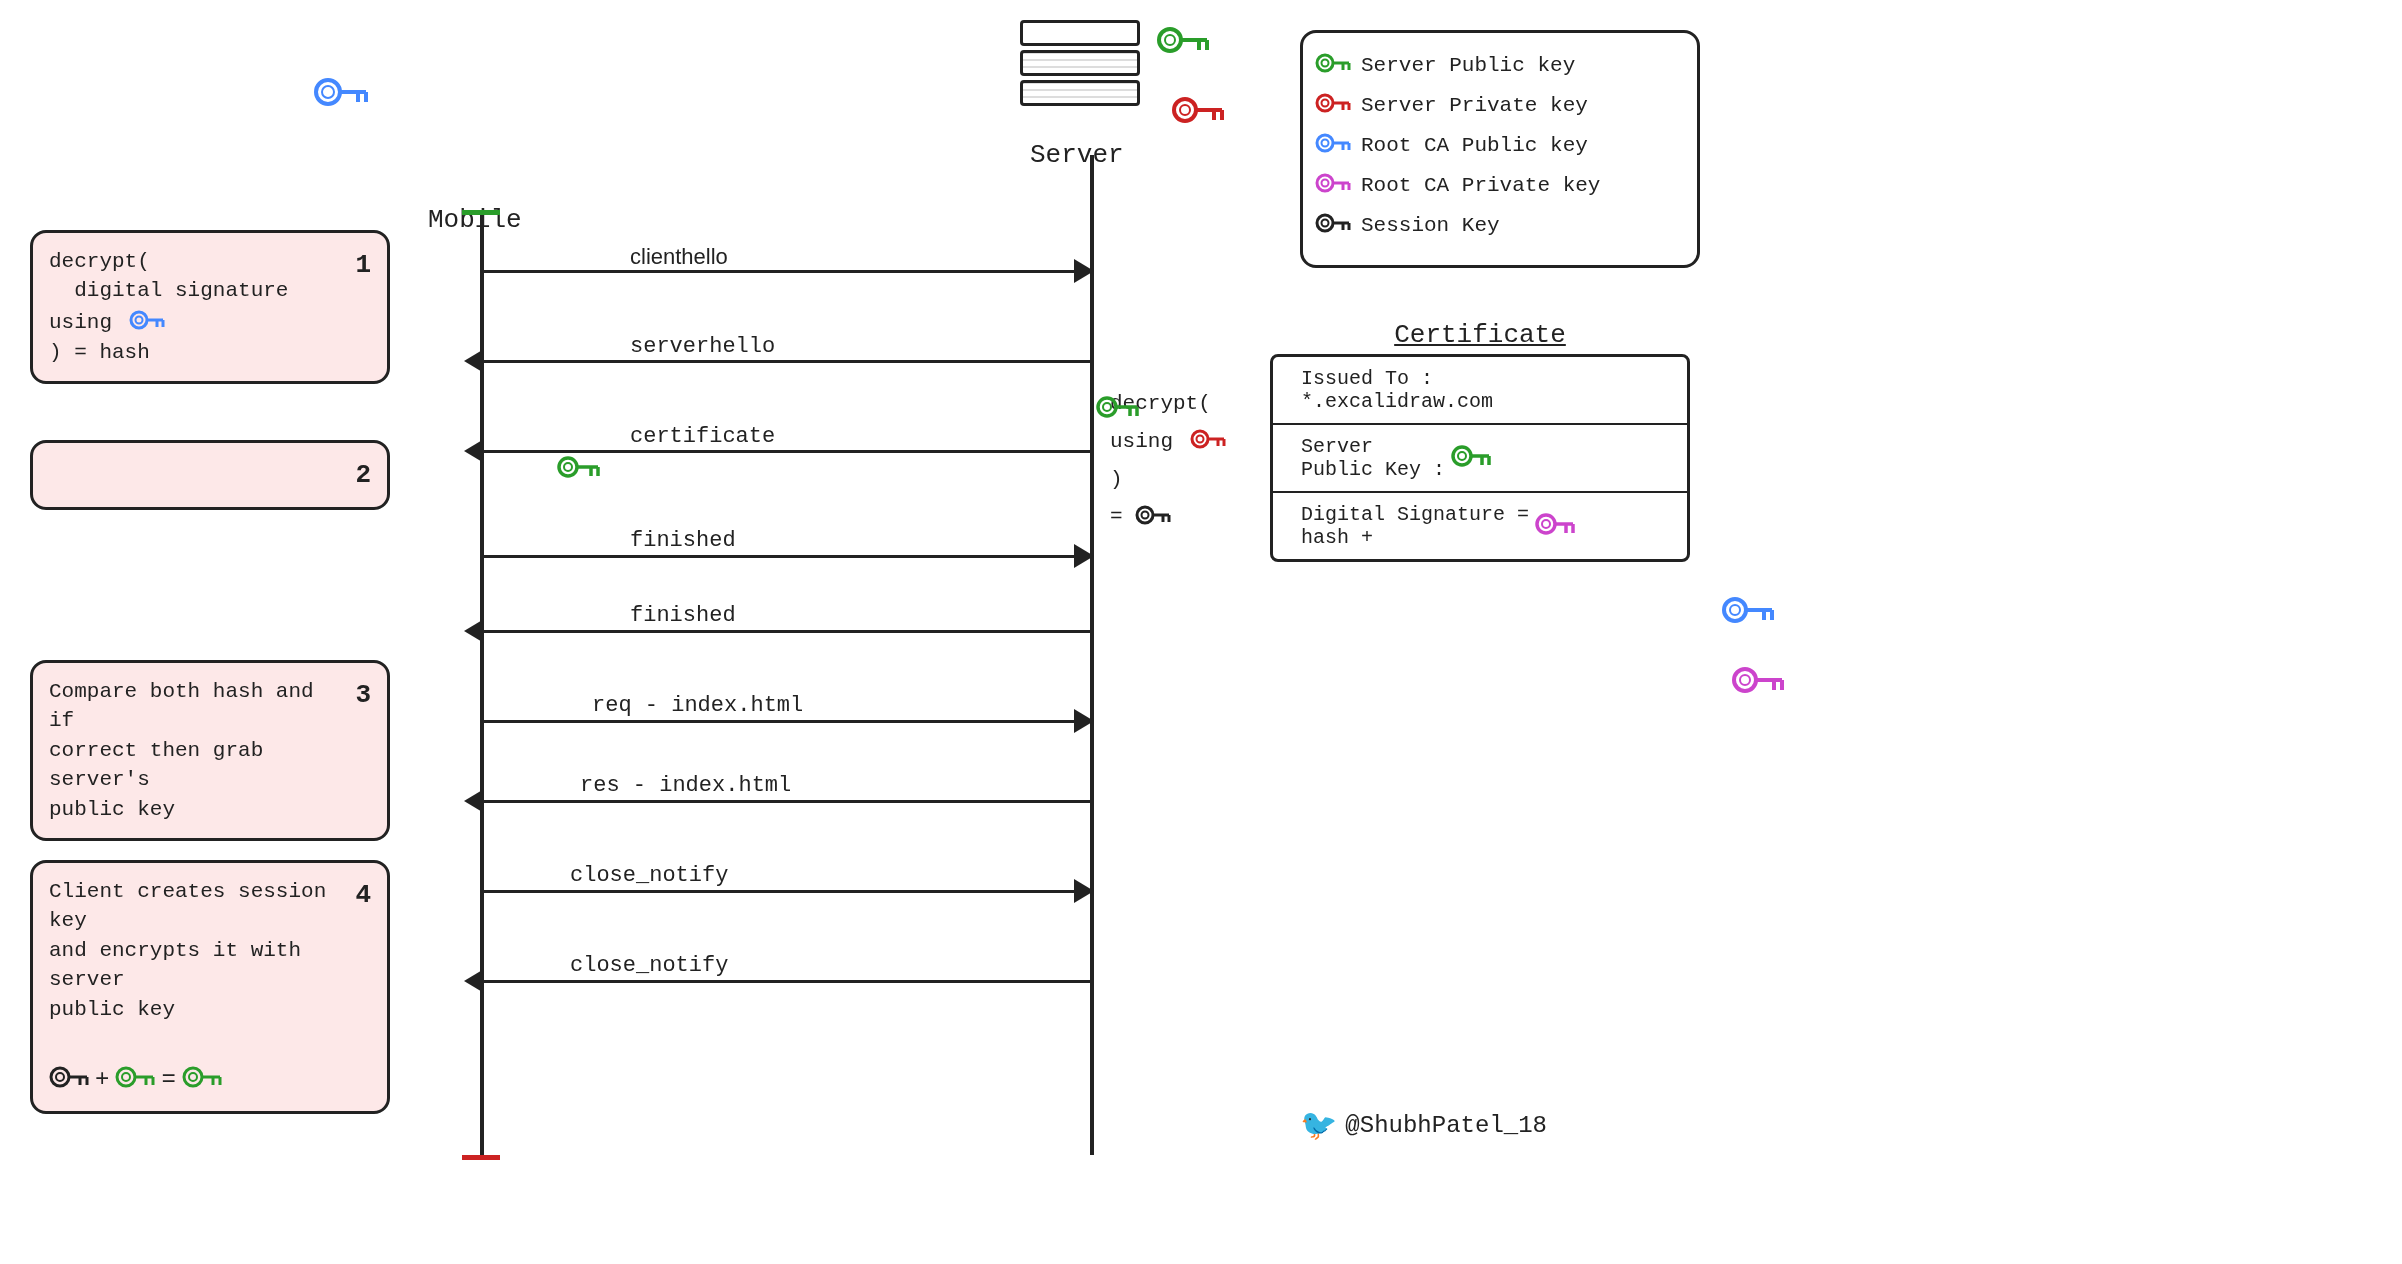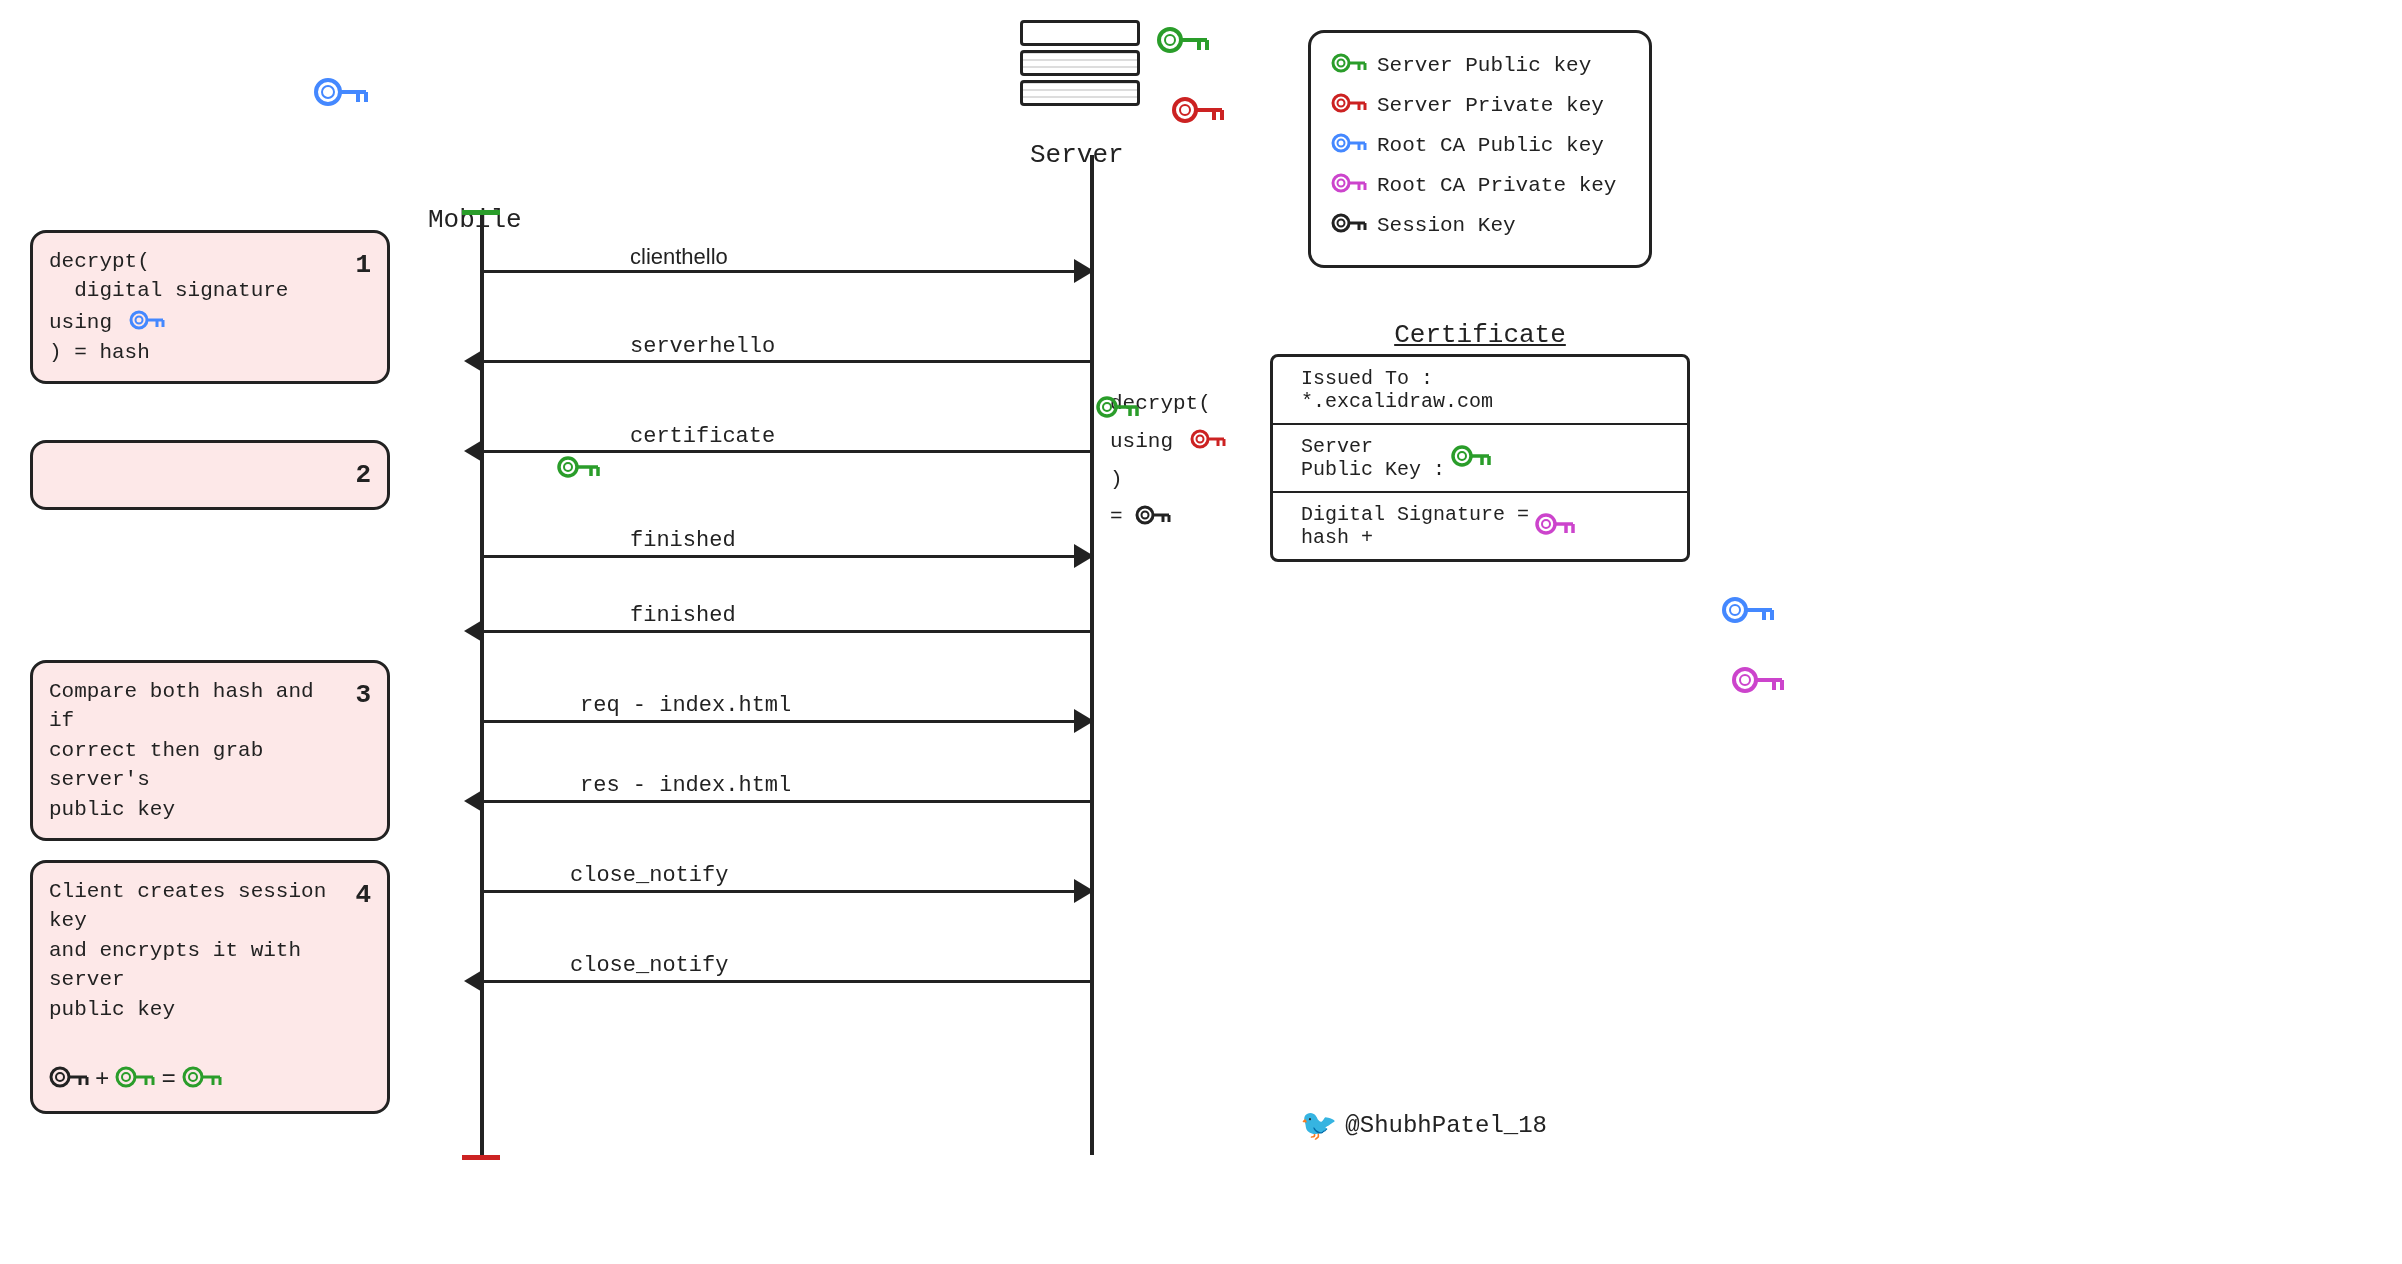--- a/index.html
+++ b/index.html
@@ -66,26 +66,25 @@
       font-size: 15px;
       font-family: 'Courier New', Courier, monospace;
       color: #333;
     }
 
     
     .legend-box {
       position: absolute;
       top: 30px;
       left: 1300px;
-      width: 344px;
+      width: 400px;
       border: 3px solid #222;
       border-radius: 16px;
       background: #fff;
-      padding: 16px 20px;
-      margin-left: 8px;
+      padding: 16px 12px;
     }
     .legend-row {
       display: flex;
       align-items: center;
       gap: 10px;
       margin-bottom: 8px;
       font-size: 21px;
       font-family: 'Courier New', Courier, monospace;
       color: #222;
     }
@@ -242,21 +241,21 @@
   <div style="position:absolute;top:555px;left:484px;width:606px;height:3px;background:#222;"></div>
   <div style="position:absolute;top:544px;left:1074px;width:0;height:0;border-top:12px solid transparent;border-bottom:12px solid transparent;border-left:20px solid #222;"></div>
   <div style="position:absolute;top:528px;left:630px;font-size:22px;font-family:'Courier New',Courier,monospace;color:#222;">finished</div>
 
   <div style="position:absolute;top:630px;left:484px;width:606px;height:3px;background:#222;"></div>
   <div style="position:absolute;top:619px;left:464px;width:0;height:0;border-top:12px solid transparent;border-bottom:12px solid transparent;border-right:20px solid #222;"></div>
   <div style="position:absolute;top:603px;left:630px;font-size:22px;font-family:'Courier New',Courier,monospace;color:#222;">finished</div>
 
   <div style="position:absolute;top:720px;left:484px;width:606px;height:3px;background:#222;"></div>
   <div style="position:absolute;top:709px;left:1074px;width:0;height:0;border-top:12px solid transparent;border-bottom:12px solid transparent;border-left:20px solid #222;"></div>
-  <div style="position:absolute;top:693px;left:580px;font-size:22px;font-family:'Courier New',Courier,monospace;color:#222;text-align:center;">req - index.html</div>
+  <div style="position:absolute;top:693px;left:592px;font-size:22px;font-family:'Courier New',Courier,monospace;color:#222;text-align:center;">req - index.html</div>
 
   <div style="position:absolute;top:800px;left:484px;width:606px;height:3px;background:#222;"></div>
   <div style="position:absolute;top:789px;left:464px;width:0;height:0;border-top:12px solid transparent;border-bottom:12px solid transparent;border-right:20px solid #222;"></div>
   <div style="position:absolute;top:773px;left:580px;font-size:22px;font-family:'Courier New',Courier,monospace;color:#222;">res - index.html</div>
 
   <div style="position:absolute;top:890px;left:484px;width:606px;height:3px;background:#222;"></div>
   <div style="position:absolute;top:879px;left:1074px;width:0;height:0;border-top:12px solid transparent;border-bottom:12px solid transparent;border-left:20px solid #222;"></div>
   <div style="position:absolute;top:863px;left:570px;font-size:22px;font-family:'Courier New',Courier,monospace;color:#222;">close_notify</div>
 
   <div style="position:absolute;top:980px;left:484px;width:606px;height:3px;background:#222;"></div>

